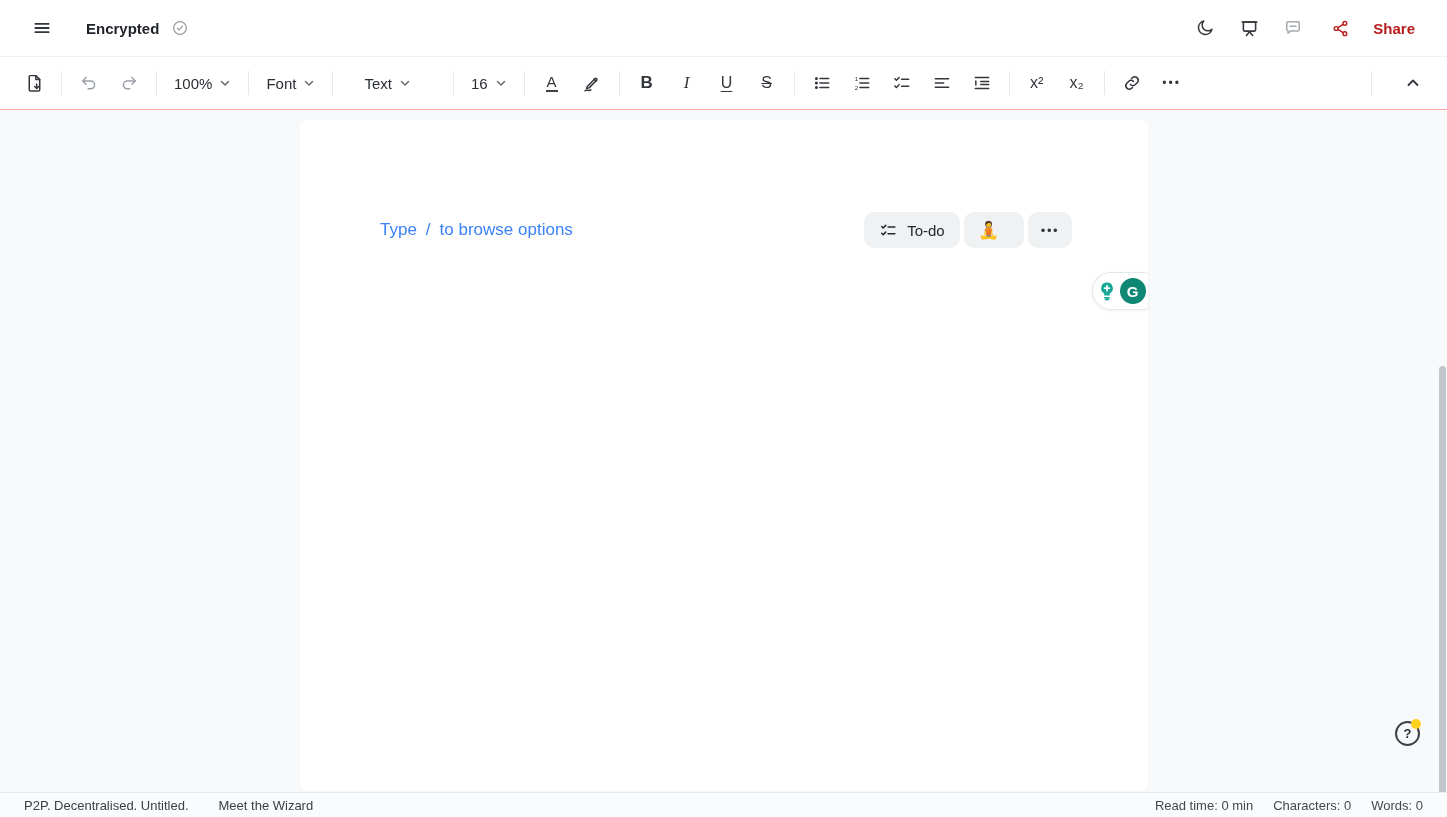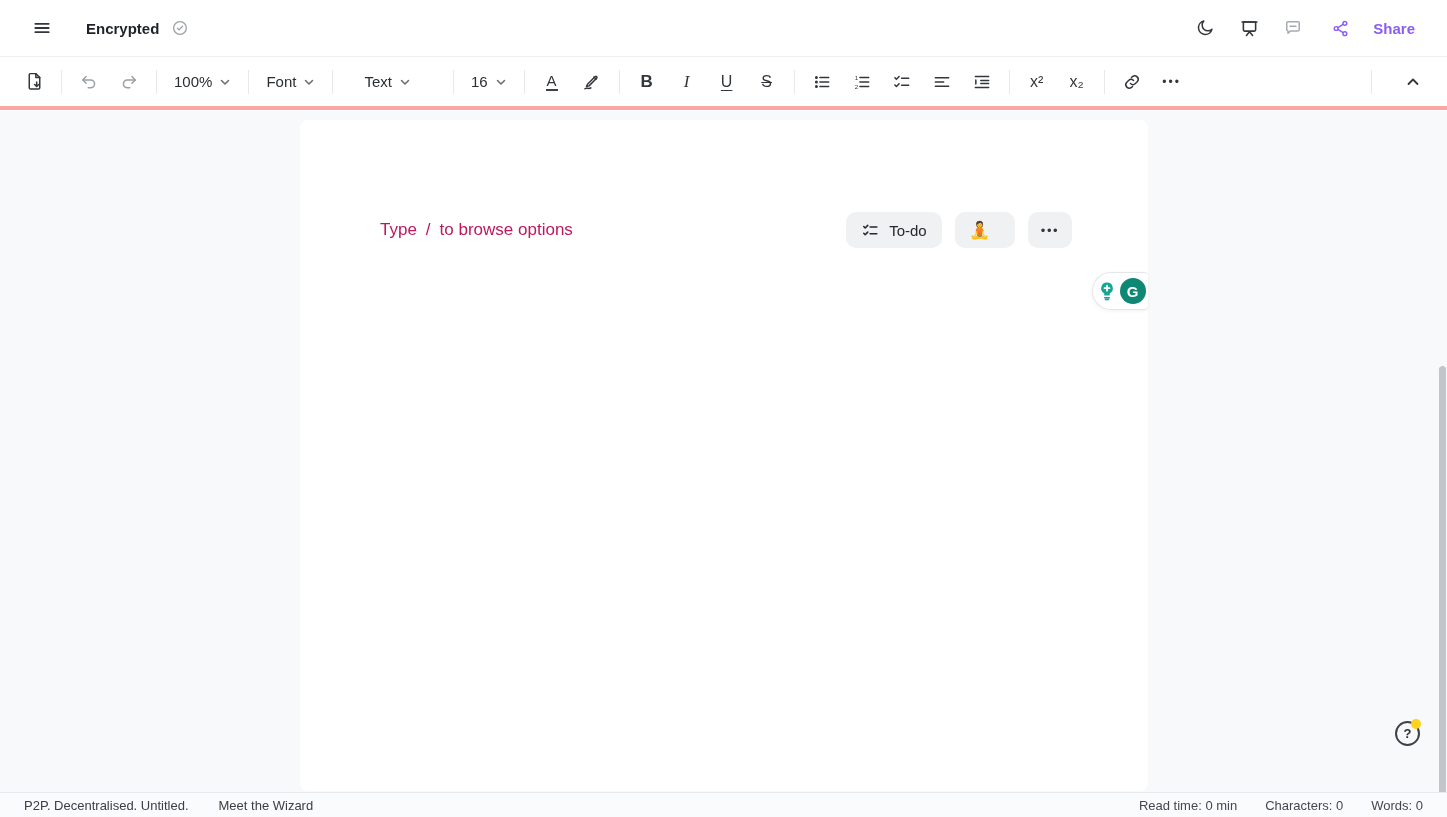--- a/index.html
+++ b/index.html
@@ -19,34 +19,34 @@
     width:36px; height:36px; border-radius:8px; display:flex;
     align-items:center; justify-content:center; color:#33373c; cursor:pointer;
     background:transparent; border:none;
   }
   .iconbtn.muted { color:#a6abb1; }
   .doc-title { font-size:15px; font-weight:700; color:#1f2329; margin-left:26px; }
   .saved-state { margin-left:12px; color:#9aa0a6; }
   .topbar-right { margin-left:auto; display:flex; align-items:center; gap:8px; }
   .share-btn {
     display:flex; align-items:center; gap:23px; padding:0 12px; height:36px;
-    border-radius:8px; color:#8b5cf6; font-size:15px; font-weight:700;
+    border-radius:8px; color:#b91c1c; font-size:15px; font-weight:700;
     cursor:pointer; background:transparent; border:none;
     font-family:"Liberation Sans", sans-serif;
   }
   .login-btn {
     margin-left:16px; height:37px; padding:0 19px; border-radius:9px;
     background:#0b0c0d; color:#ffffff; font-size:15px; font-weight:700;
     border:none; cursor:pointer; font-family:"Liberation Sans", sans-serif;
   }
 
   
   .toolbar {
     height:54px; display:flex; align-items:center; padding:0 14px;
-    background:#ffffff; border-top:1px solid #eef0f2; border-bottom:4px solid #fca5a5;
+    background:#ffffff; border-top:1px solid #eef0f2; border-bottom:1px solid #fca5a5;
   }
   .tbtn {
     min-width:40px; height:36px; padding:0 4px; border-radius:6px; display:flex;
     align-items:center; justify-content:center; color:#33373c; cursor:pointer;
     background:transparent; border:none; font-family:"Liberation Sans", sans-serif;
     font-size:15px; gap:7px;
   }
   .tbtn.disabled { color:#9aa0a6; }
   .tsep { width:1px; height:24px; background:#e6e8ea; margin:0 7px; flex:none; }
   .dd { padding:0 10px; color:#2a2e33; }
@@ -62,23 +62,23 @@
 
   
   .main { position:absolute; top:111px; left:0; right:0; bottom:25px; background:#f8f9fb; }
   .page {
     position:absolute; left:300px; top:9px; width:848px; bottom:1px;
     background:#ffffff; border-radius:8px;
   }
   .first-line {
     margin-top:92px; padding:0 76px 0 80px; display:flex; align-items:center;
   }
-  .placeholder { font-size:17px; color:#be185d; display:flex; align-items:center; cursor:text;text-align:right; }
+  .placeholder { font-size:17px; color:#3b82f6; display:flex; align-items:center; cursor:text;text-align:right; }
   .placeholder .ph-slash { margin:0 9px; }
-  .quick-actions { margin-left:auto; display:flex; gap:13px; }
+  .quick-actions { margin-left:auto; display:flex; gap:4px; }
   .chip {
     height:36px; border-radius:10px; background:#eff1f3; border:none; cursor:pointer;
     display:flex; align-items:center; gap:9px; padding:0 15px;
     font-size:15px; color:#25282c; font-family:"Liberation Sans", sans-serif;
   }
   .chip.more-chip { padding:0 13px; font-size:13px; letter-spacing:1.5px; color:#33373c; }
   .chip .emoji { font-size:17px; }
 
   
   .grammarly {
@@ -115,21 +115,21 @@
 
   
   .statusbar {
     position:absolute; left:0; right:0; bottom:0; height:25px;
     background:#fafbfd; border-top:1px solid #e8eaee;
     display:flex; align-items:center; padding:0 24px;
     font-size:13px; color:#3b4045;
   }
   .statusbar .tagline { margin-right:30px; }
   .statusbar .wizard { cursor:pointer; }
-  .statusbar-right { margin-left:auto; display:flex; gap:28px; color:#43484e;text-align:center; }
+  .statusbar-right { margin-left:auto; display:flex; gap:20px; color:#43484e;text-align:center; }
 </style>
 </head>
 <body>
 
 <header class="topbar">
   <button class="iconbtn">
     <span>
       <svg width="20" height="20" viewBox="0 0 24 24" fill="none" stroke="currentColor" stroke-width="2.2" stroke-linecap="round">
           <path d="M4 7h16M4 12h16M4 17h16"></path>
         </svg>

